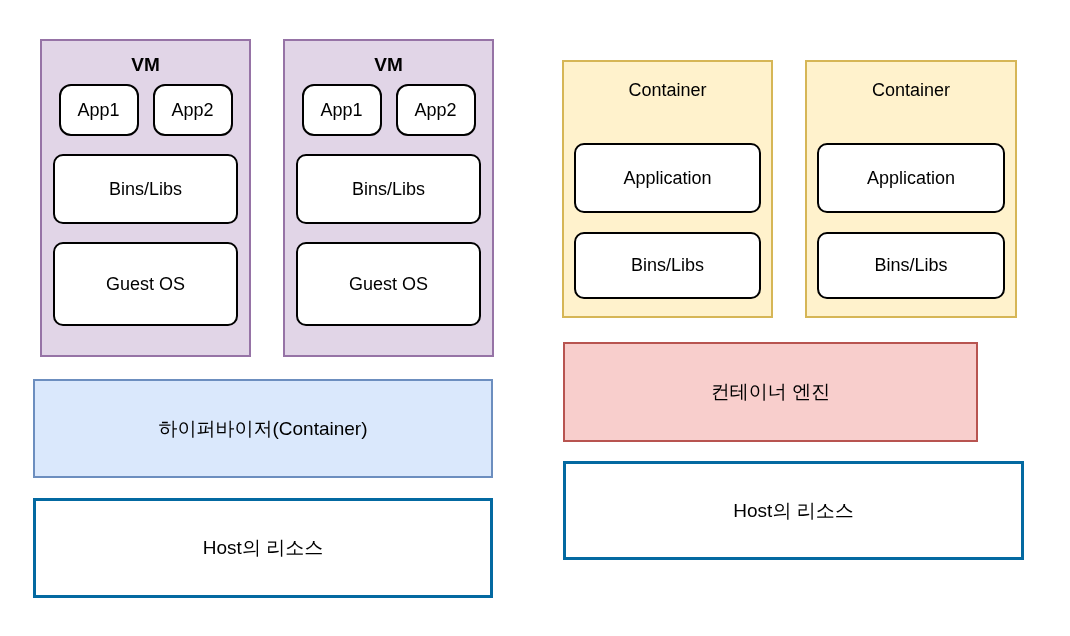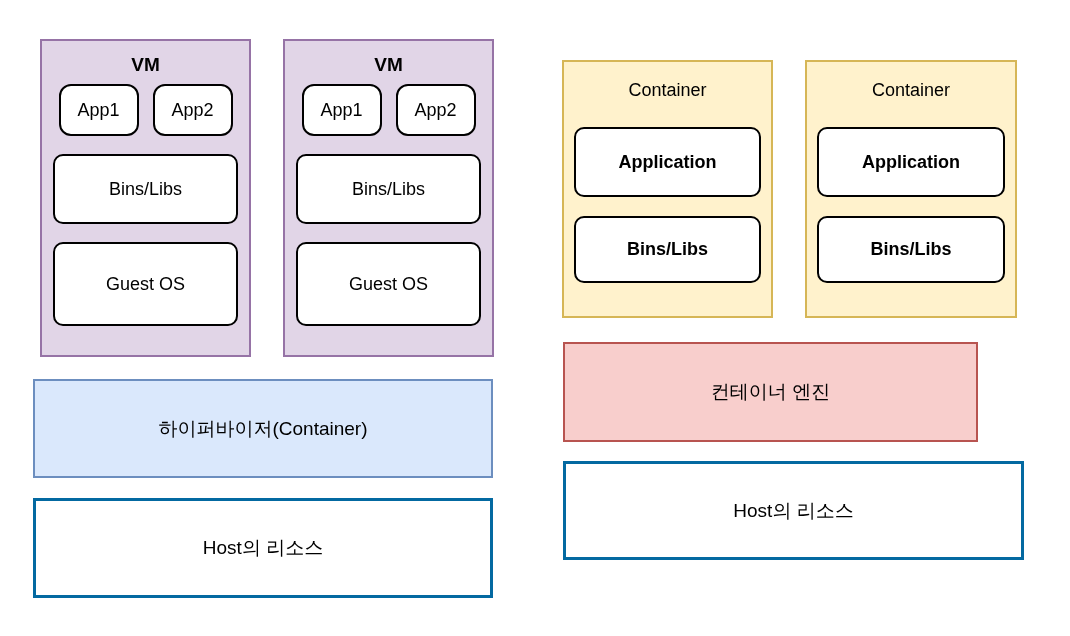--- a/index.html
+++ b/index.html
@@ -36,42 +36,42 @@
   .container1 { left: 562px; top: 60px; width: 211px; height: 258px; }
   .container2 { left: 805px; top: 60px; width: 212px; height: 258px; }
 
   .group-title {
     text-align: center;
     font-size: 18px;
     line-height: 22px;
     margin-bottom: 8px;
   }
   .vm-box .group-title { font-weight: bold; font-size: 19px; }
-  .container-box .group-title { font-weight: normal; margin-bottom: 26px; }
+  .container-box .group-title { font-weight: normal; margin-bottom: 42px; }
 
   
   .node {
     background: #ffffff;
     border: 2px solid #000000;
     border-radius: 10px;
     display: flex;
     align-items: center;
     justify-content: center;
     font-size: 18px;
   }
   .app-row {
     display: flex;
     justify-content: center;
     gap: 14px;
     margin-bottom: 18px;
   }
   .app-node { width: 80px; height: 52px; border-radius: 12px; }
   .wide-node { width: 100%; height: 70px; margin-bottom: 18px; }
   .vm-box .wide-node:last-child { height: 84px; margin-bottom: 9px; }
-  .container-box .wide-node { margin-bottom: 19px; font-weight: bold; }
+  .container-box .wide-node { margin-bottom: 19px; }
   .container-box .wide-node:last-child { height: 67px; margin-bottom: 0; }
 
   
   .bar {
     display: flex;
     align-items: center;
     justify-content: center;
     font-size: 19px;
   }
   .hypervisor-bar {

